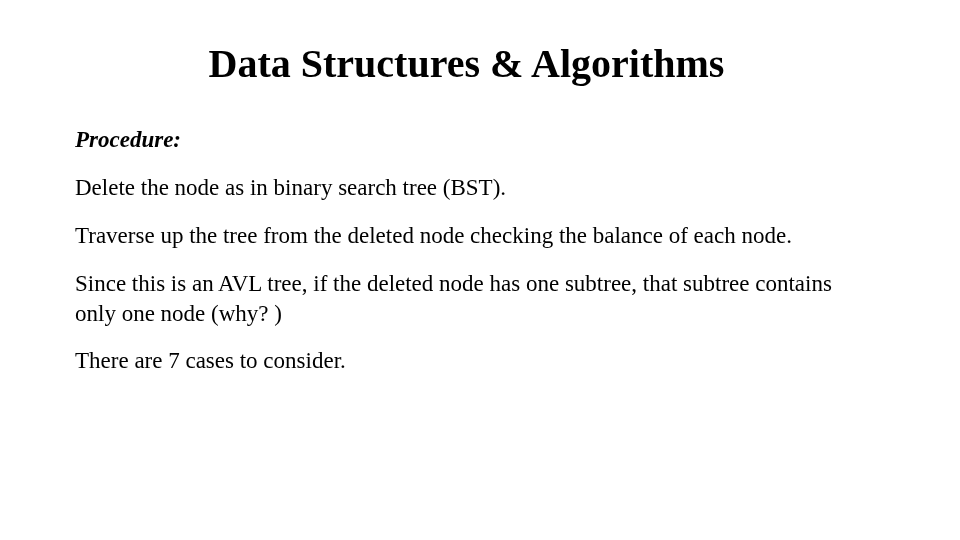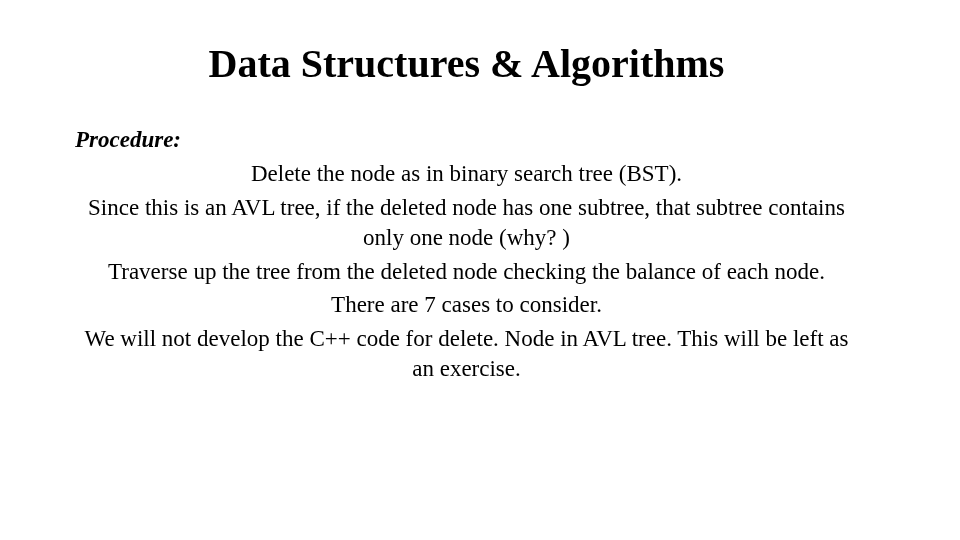--- a/index.html
+++ b/index.html
@@ -25,30 +25,28 @@
     }
     .subheading {
       font-size: 23px;
       font-weight: bold;
       line-height: 1.3;
       font-style: italic;
     }
     .body-text {
       font-size: 23px;
       line-height: 1.3;
-      margin-top: 4px;
-      text-align: center;
+      margin-top: 18px;
     }
   </style>
 </head>
 <body>
 
 <div class="slide">
   <h1 class="title">Data Structures &amp; Algorithms</h1>
   <div>
     <div class="subheading">Procedure:</div>
     <div class="body-text">Delete the node as in binary search tree (BST).</div>
+    <div class="body-text">Traverse up the tree from the deleted node checking the balance of each node.</div>
     <div class="body-text">Since this is an AVL tree, if the deleted node has one subtree, that subtree contains only one node (why? )</div>
-    <div class="body-text">Traverse up the tree from the deleted node checking the balance of each node.</div>
     <div class="body-text">There are 7 cases to consider.</div>
-    <div class="body-text">We will not develop the C++ code for delete. Node in AVL tree. This will be left as an exercise.</div>
   </div>
 </div>
 
 </body></html>

